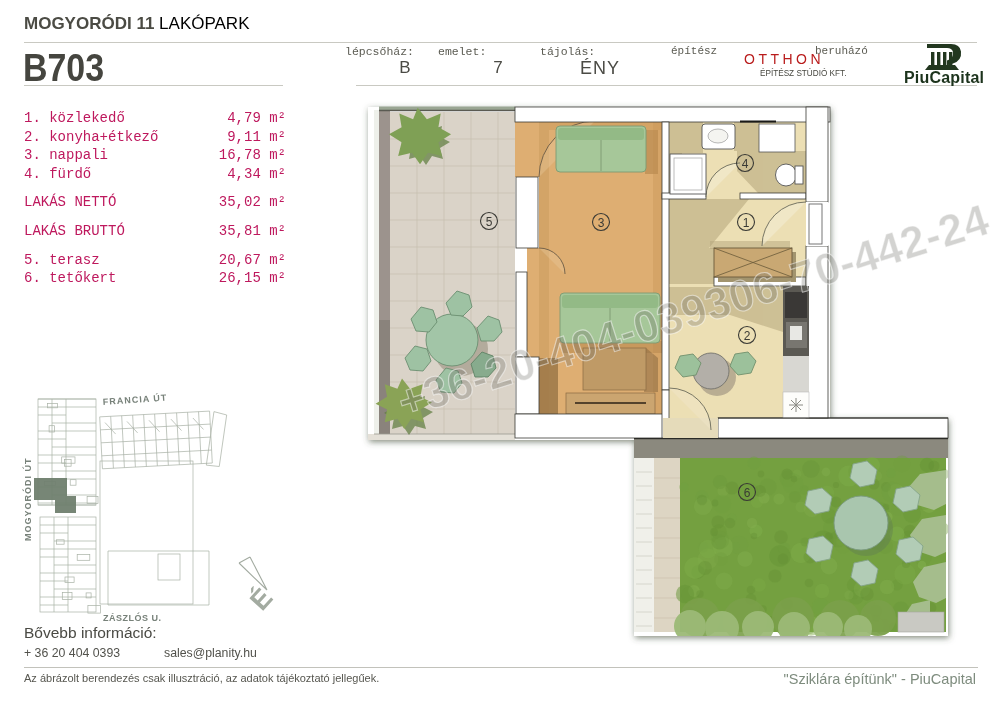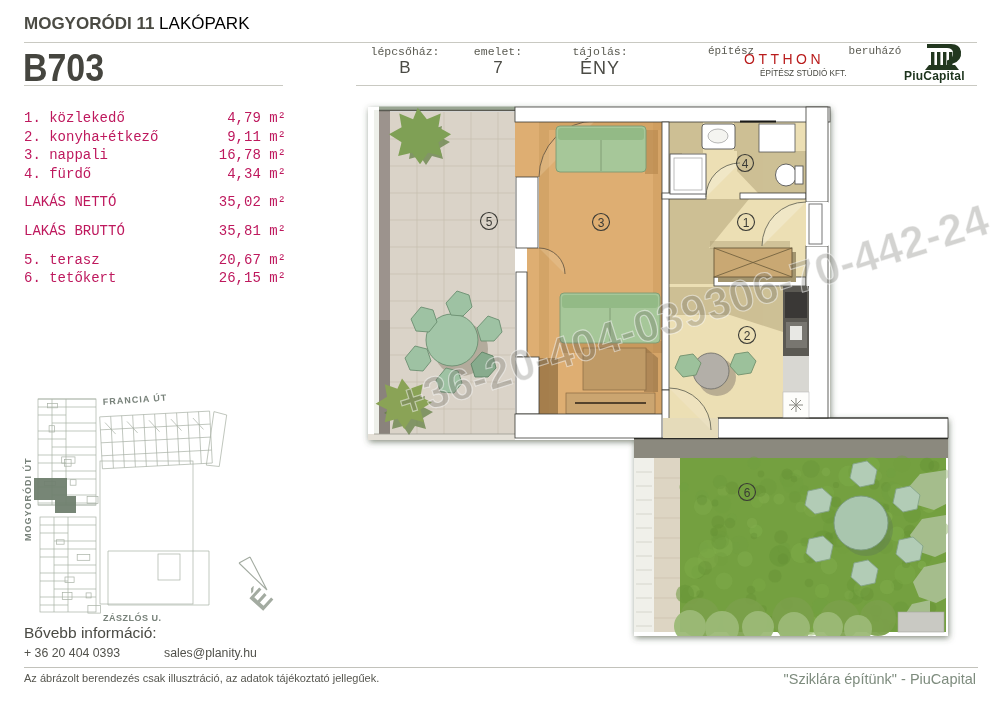--- a/index.html
+++ b/index.html
@@ -3,42 +3,42 @@
 <style>
 *{margin:0;padding:0;box-sizing:border-box}
 body{width:1000px;height:707px;background:#fff;position:relative;overflow:hidden;
  font-family:"Liberation Sans",sans-serif;}
 .abs{position:absolute}
 .mono{font-family:Liberation Sans, sans-serif}
 .row{position:absolute;left:24px;width:262px;font-family:"Liberation Mono",monospace;
  font-size:14px;color:#be185d;white-space:pre}
 .row .v{position:absolute;right:0;top:0}
 .lbl{position:absolute;font-family:"Liberation Mono",monospace;font-size:11.5px;color:#5b5b52;
- text-align:center;width:120px;top:45px}
+ width:120px;top:45px}
 .val{position:absolute;font-size:17px;color:#4b4b45;text-align:center;width:120px;top:58px}
 .hline{position:absolute;height:1px;background:#c9c9c2}
 </style></head><body>
 
 <div class="abs" style="left:24px;top:14px;font-size:17px;color:#4b4b44;font-weight:bold;">MOGYORÓDI 11 <span style="font-weight:normal;color:#000000">LAKÓPARK</span></div>
 <div class="hline" style="left:24px;top:42px;width:953px"></div>
 <div class="abs" style="left:23px;top:46px;font-size:39px;font-weight:bold;letter-spacing:0px;color:#45453f;transform:scaleX(0.87);transform-origin:0 0;">B703</div>
 <div class="hline" style="left:24px;top:85px;width:259px"></div>
 <div class="hline" style="left:356px;top:85px;width:621px"></div>
 
 <div class="lbl" style="left:345px">lépcsőház:</div>
 <div class="val" style="left:345px">B</div>
 <div class="lbl" style="left:438px">emelet:</div>
 <div class="val" style="left:438px">7</div>
 <div class="lbl" style="left:540px">tájolás:</div>
 <div class="val" style="left:540px;font-size:18px;letter-spacing:1px">ÉNY</div>
 <div class="lbl" style="left:671px;font-size:11px">építész</div>
 <div class="abs" style="left:744px;top:51px;font-size:14px;letter-spacing:3.5px;color:#b91c1c;">OTTHON</div>
 <div class="abs" style="left:760px;top:69px;font-size:8.2px;letter-spacing:0px;color:#474740;">ÉPÍTÉSZ STÚDIÓ KFT.</div>
 <div class="lbl" style="left:815px;font-size:11px">beruházó</div>
-<div class="abs" style="left:904px;top:69px;font-size:12px;font-weight:bold;color:#1c331c;letter-spacing:0.2px">PiuCapital</div>
+<div class="abs" style="left:904px;top:69px;font-size:16px;font-weight:bold;color:#1c331c;letter-spacing:0.2px">PiuCapital</div>
 
 <div class="row" style="top:110px">1. közlekedő<span class="v"> 4,79 m²</span></div>
 <div class="row" style="top:128.5px">2. konyha+étkező<span class="v"> 9,11 m²</span></div>
 <div class="row" style="top:147px">3. nappali<span class="v">16,78 m²</span></div>
 <div class="row" style="top:165.5px">4. fürdő<span class="v"> 4,34 m²</span></div>
 <div class="row" style="top:194px">LAKÁS NETTÓ<span class="v">35,02 m²</span></div>
 <div class="row" style="top:222.7px">LAKÁS BRUTTÓ<span class="v">35,81 m²</span></div>
 <div class="row" style="top:251.5px">5. terasz<span class="v">20,67 m²</span></div>
 <div class="row" style="top:270px">6. tetőkert<span class="v">26,15 m²</span></div>
 

